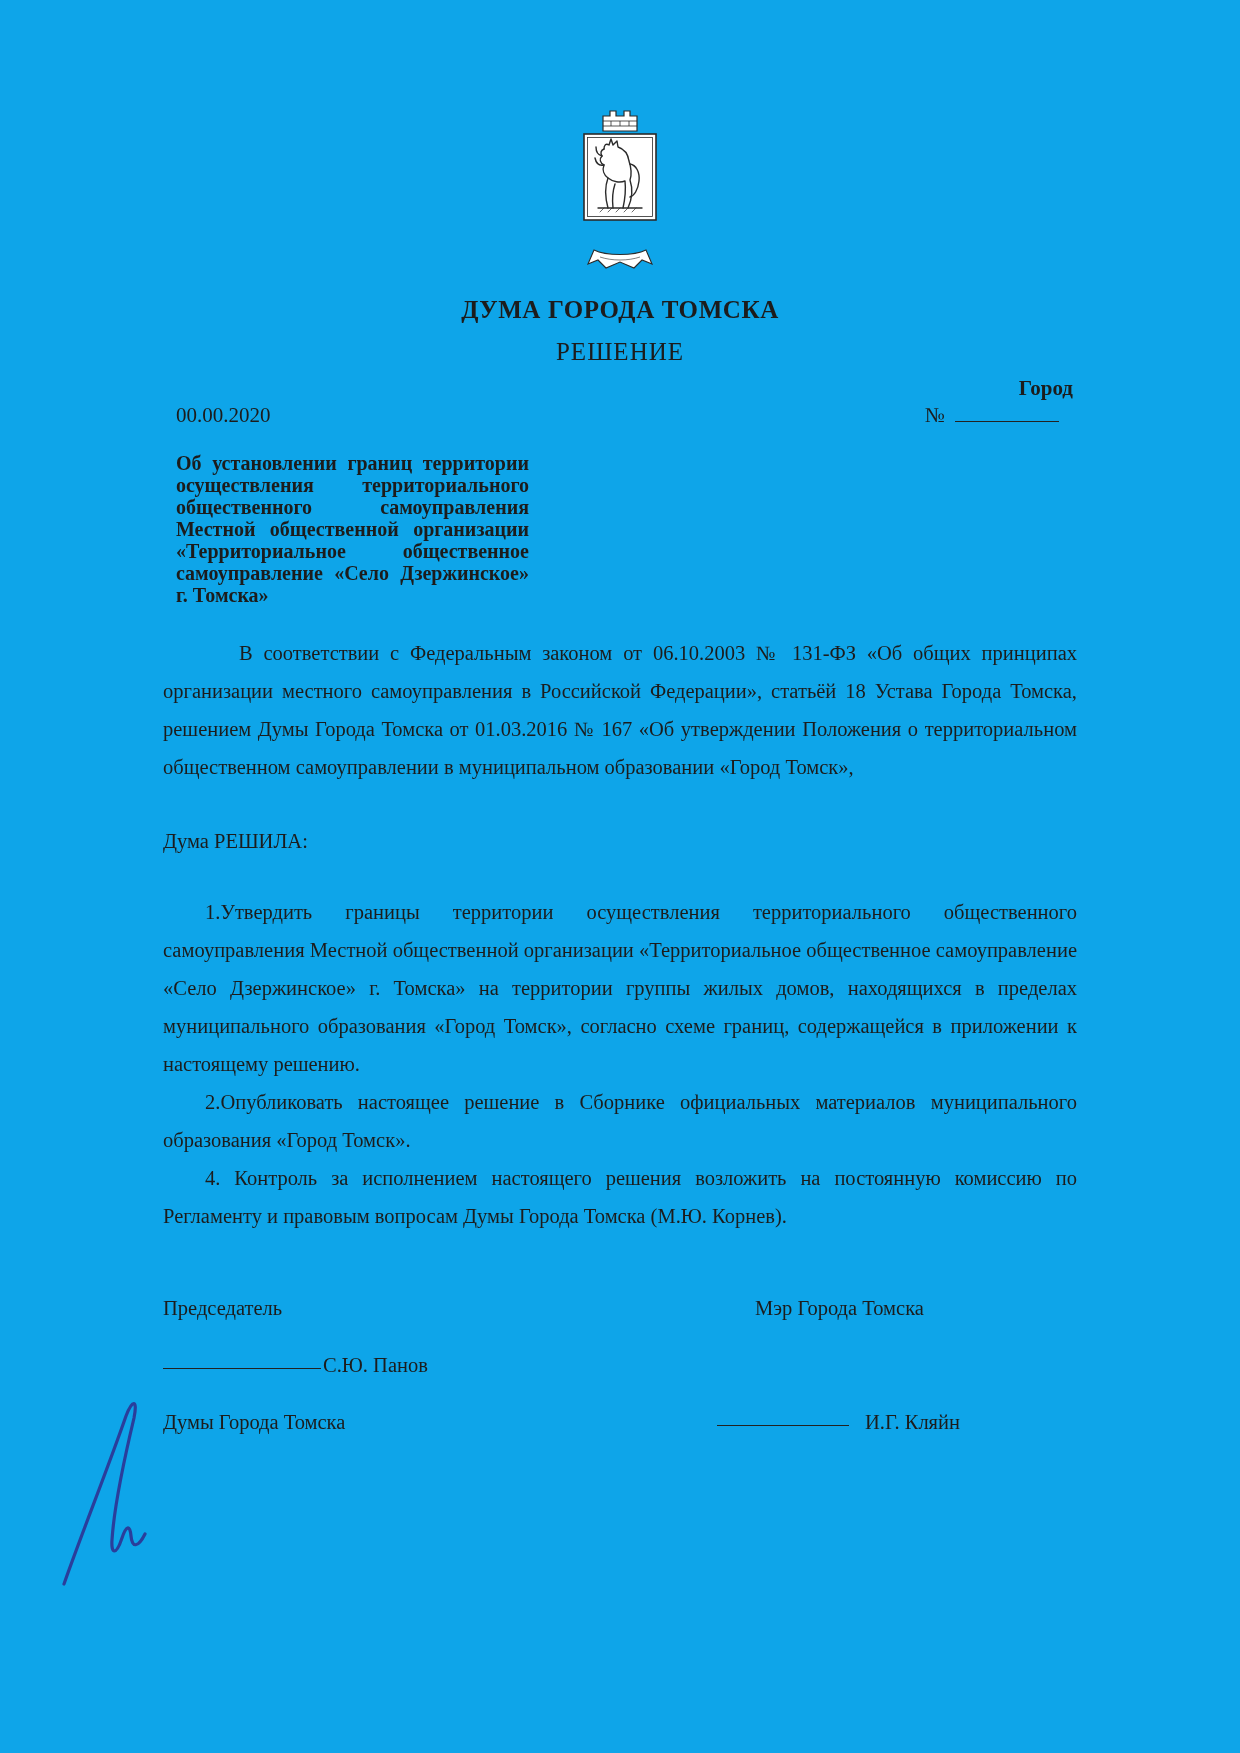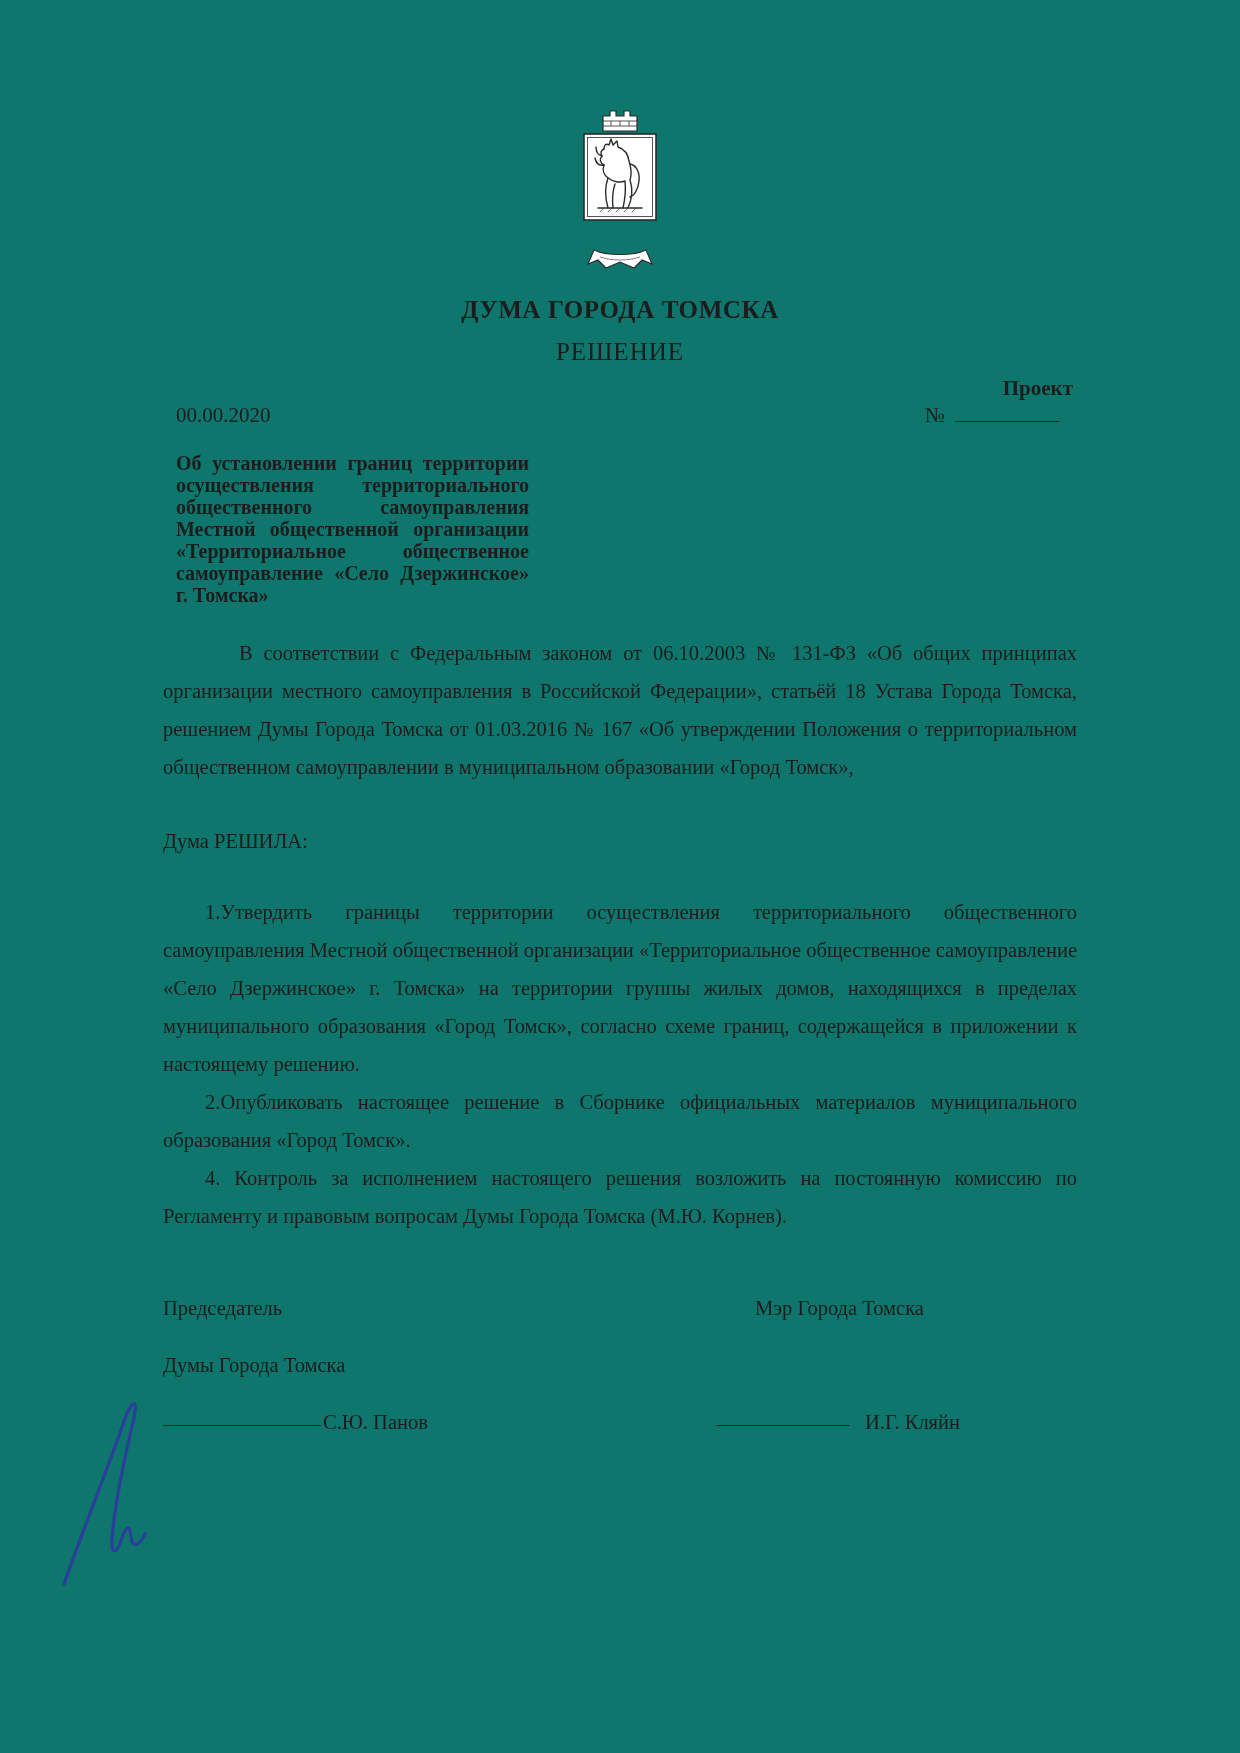--- a/index.html
+++ b/index.html
@@ -1,21 +1,21 @@
 <!DOCTYPE html>
 <html lang="ru"><head>
 <meta charset="utf-8">
 <style>
   * { margin:0; padding:0; box-sizing:border-box; }
   html,body { background:#e9e9e9; }
   .page {
     position:relative;
     width:1240px; height:1753px;
     margin:0 auto;
-    background:#0f766e;
+    background:#0ea5e9;
     font-family:"Liberation Serif","DejaVu Serif",serif;
     color:#1c1c1c;
     overflow:hidden;
   }
   .content { padding:0 163px; }
 
   .emblem-wrap { width:100px; margin:104px auto 0; }
   .emblem-wrap svg { display:block; width:100px; height:168px; }
 
   .org-title {
@@ -144,21 +144,21 @@
         <g fill="#ffffff" stroke="#2b2b2b" stroke-width="1.1">
           <path d="M24 146 C36 152 64 152 76 146 L82 160 L72 156 L64 164 L50 158 L36 164 L28 156 L18 160 Z"></path>
           <path d="M30 153 C42 157 58 157 70 153" fill="none" stroke-width="0.6"></path>
         </g>
       </svg>
     </div>
 
     <div class="org-title">ДУМА ГОРОДА ТОМСКА</div>
     <div class="doc-type">РЕШЕНИЕ</div>
 
-    <div class="project-row">Проект</div>
+    <div class="project-row">Город</div>
 
     <div class="meta-row">
       <span class="date">00.00.2020</span>
       <span class="num-group">
         <span>№</span><span class="blank num-blank"></span>
       </span>
     </div>
 
     <div class="subject">Об установлении границ территории осуществления территориального общественного самоуправления Местной общественной организации «Территориальное общественное самоуправление «Село Дзержинское» г. Томска»</div>
 
@@ -166,25 +166,25 @@
 
     <div class="resolved-heading">Дума РЕШИЛА:</div>
 
     <p class="item">1.Утвердить границы территории осуществления территориального общественного самоуправления Местной общественной организации «Территориальное общественное самоуправление «Село Дзержинское» г. Томска» на территории группы жилых домов, находящихся в пределах муниципального образования «Город Томск», согласно схеме границ, содержащейся в приложении  к настоящему решению.</p>
     <p class="item">2.Опубликовать настоящее решение в Сборнике официальных материалов муниципального образования «Город Томск».</p>
     <p class="item">4. Контроль за исполнением настоящего решения возложить на постоянную комиссию по Регламенту и правовым вопросам Думы Города Томска (М.Ю. Корнев).</p>
 
     <div class="signatures">
       <div class="sig-col-left">
         <div class="sig-row">Председатель</div>
-        <div class="sig-row">Думы Города Томска</div>
         <div class="sig-row">
           <span class="blank sig-blank-left"></span>
             <span class="sig-name-left">С.Ю. Панов</span>
         </div>
+        <div class="sig-row">Думы Города Томска</div>
       </div>
       <div class="sig-col-right">
         <div class="sig-row sig-title-right">Мэр Города Томска</div>
         <div class="sig-row"></div>
         <div class="sig-row">
           <span class="blank sig-blank-right"></span>
             <span class="sig-name-right">И.Г. Кляйн</span>
         </div>
       </div>
     </div>

